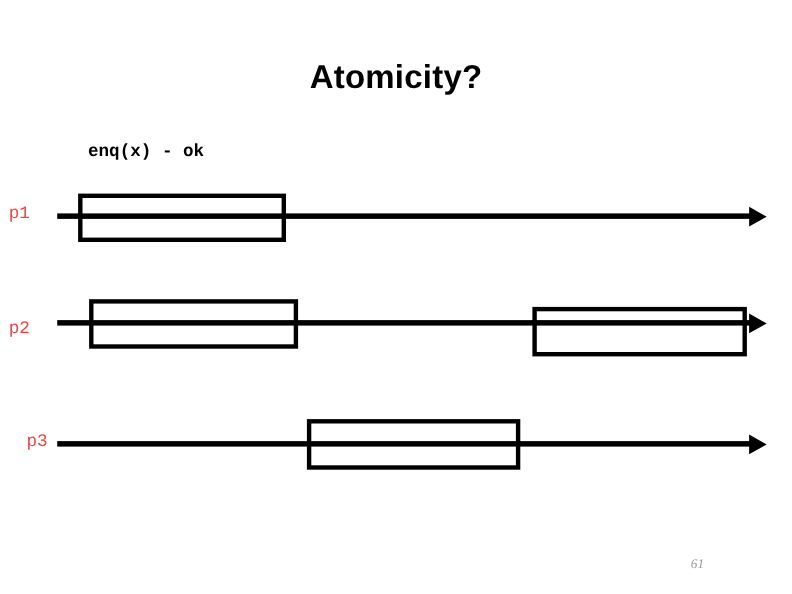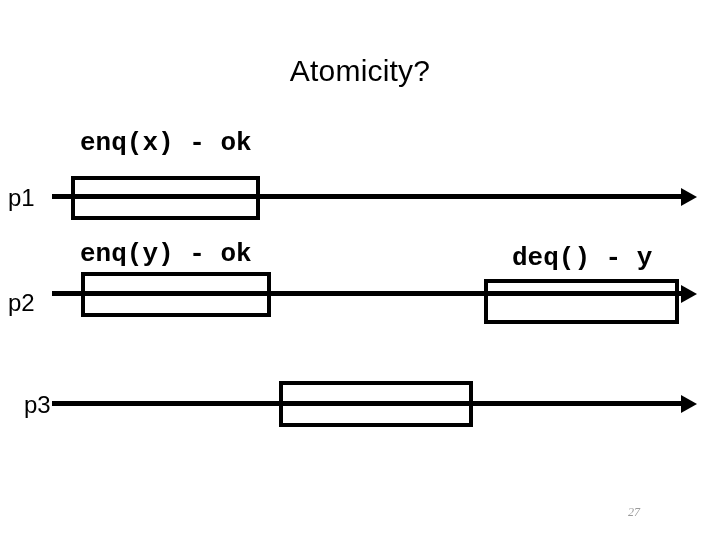--- a/index.html
+++ b/index.html
@@ -19,31 +19,31 @@
   }
   
   #slide-title {
     position: absolute;
     left: 0;
     top: 54px;
     width: 720px;
     text-align: center;
     font-family: "Liberation Sans", sans-serif;
     font-size: 30px;
-    font-weight: normal;
+    font-weight: bold;
     color: #000000;
     letter-spacing: 0.2px;
     white-space: nowrap;
   }
   
   .proc-label {
     position: absolute;
-    font-family: Liberation Sans, sans-serif;
-    font-size: 24px;
-    color: #000000;
+    font-family: Liberation Mono, monospace;
+    font-size: 16px;
+    color: #ef4444;
     line-height: 1;
     white-space: nowrap;
   }
   
   .timeline {
     position: absolute;
     height: 5px;
     background: #000000;
   }
   .arrow-head {
@@ -59,21 +59,21 @@
     position: absolute;
     border: 4px solid #000000;
     background: transparent;
     box-sizing: border-box;
   }
   
   .op-label {
     position: absolute;
     font-family: "Liberation Mono", "DejaVu Sans Mono", monospace;
     font-weight: bold;
-    font-size: 26px;
+    font-size: 16px;
     color: #000000;
     white-space: pre;
     line-height: 1;
     letter-spacing: 0px;
   }
   
   #page-number {
     position: absolute;
     font-family: "Liberation Serif", serif;
     font-style: italic;
@@ -96,27 +96,25 @@
 
   <div class="op-box" style="left:71px; top:176px; width:189px; height:44px;"></div>
   <div class="op-label" style="left:80px; top:130px;">enq(x) - ok</div>
 
   <div class="proc-label" style="left:8px; top:291px;">p2</div>
 
   <div class="timeline" style="left:52px; top:291px; width:630px;"></div>
   <div class="arrow-head" style="left:681px; top:285px;"></div>
 
   <div class="op-box" style="left:81px; top:272px; width:190px; height:45px;"></div>
-  <div class="op-label" style="left:80px; top:241px;">enq(y) - ok</div>
 
   <div class="op-box" style="left:484px; top:279px; width:195px; height:45px;"></div>
-  <div class="op-label" style="left:512px; top:245px;">deq() - y</div>
 
   <div class="proc-label" style="left:24px; top:393px;">p3</div>
 
   <div class="timeline" style="left:52px; top:401px; width:630px;"></div>
   <div class="arrow-head" style="left:681px; top:395px;"></div>
 
   <div class="op-box" style="left:279px; top:381px; width:194px; height:46px;"></div>
 
-  <div id="page-number" style="left:628px; top:505px;">27</div>
+  <div id="page-number" style="left:628px; top:505px;">61</div>
 
 </div>
 
 </body></html>

